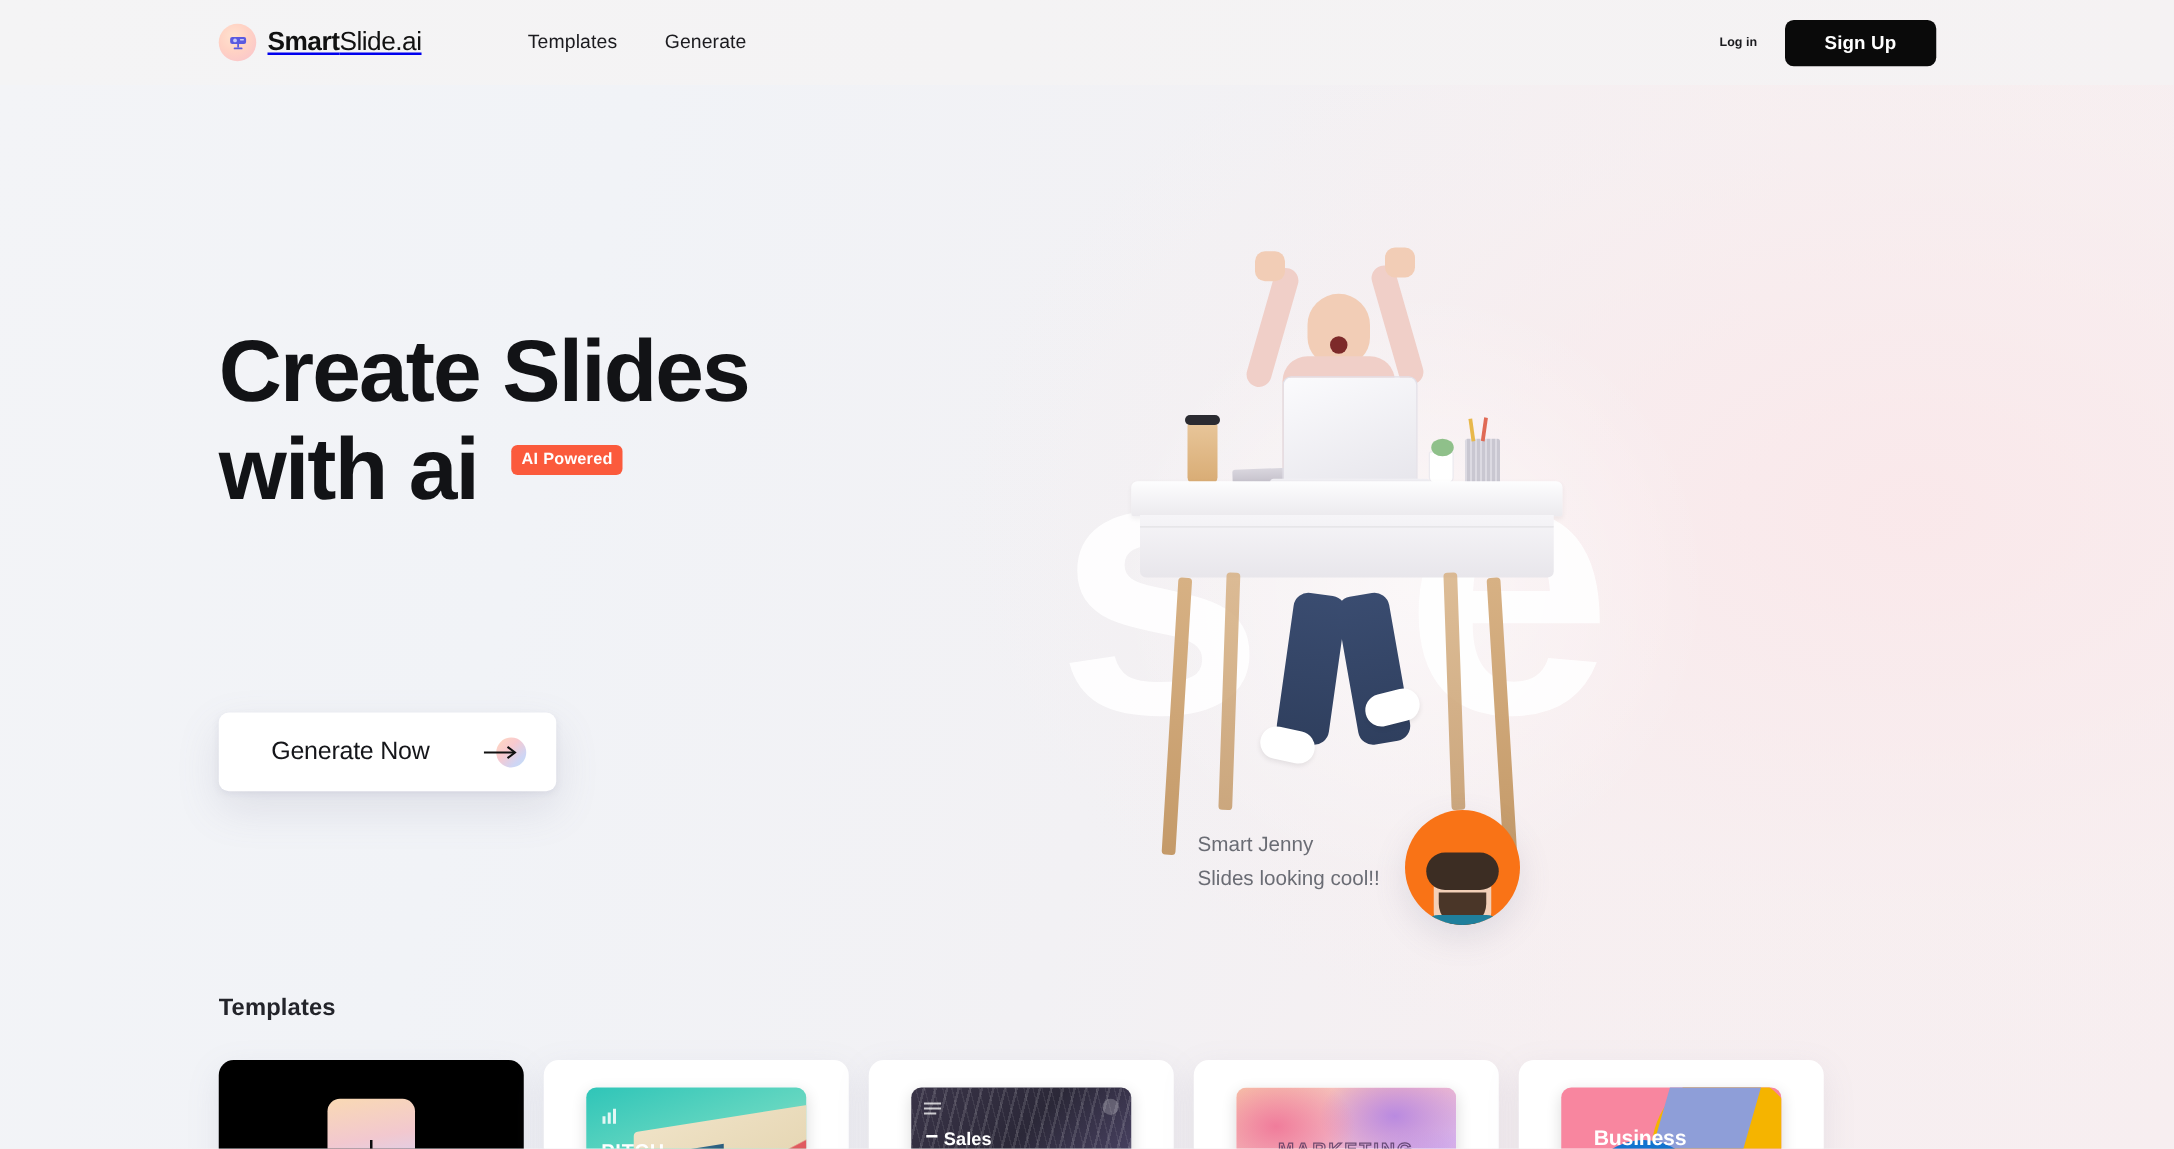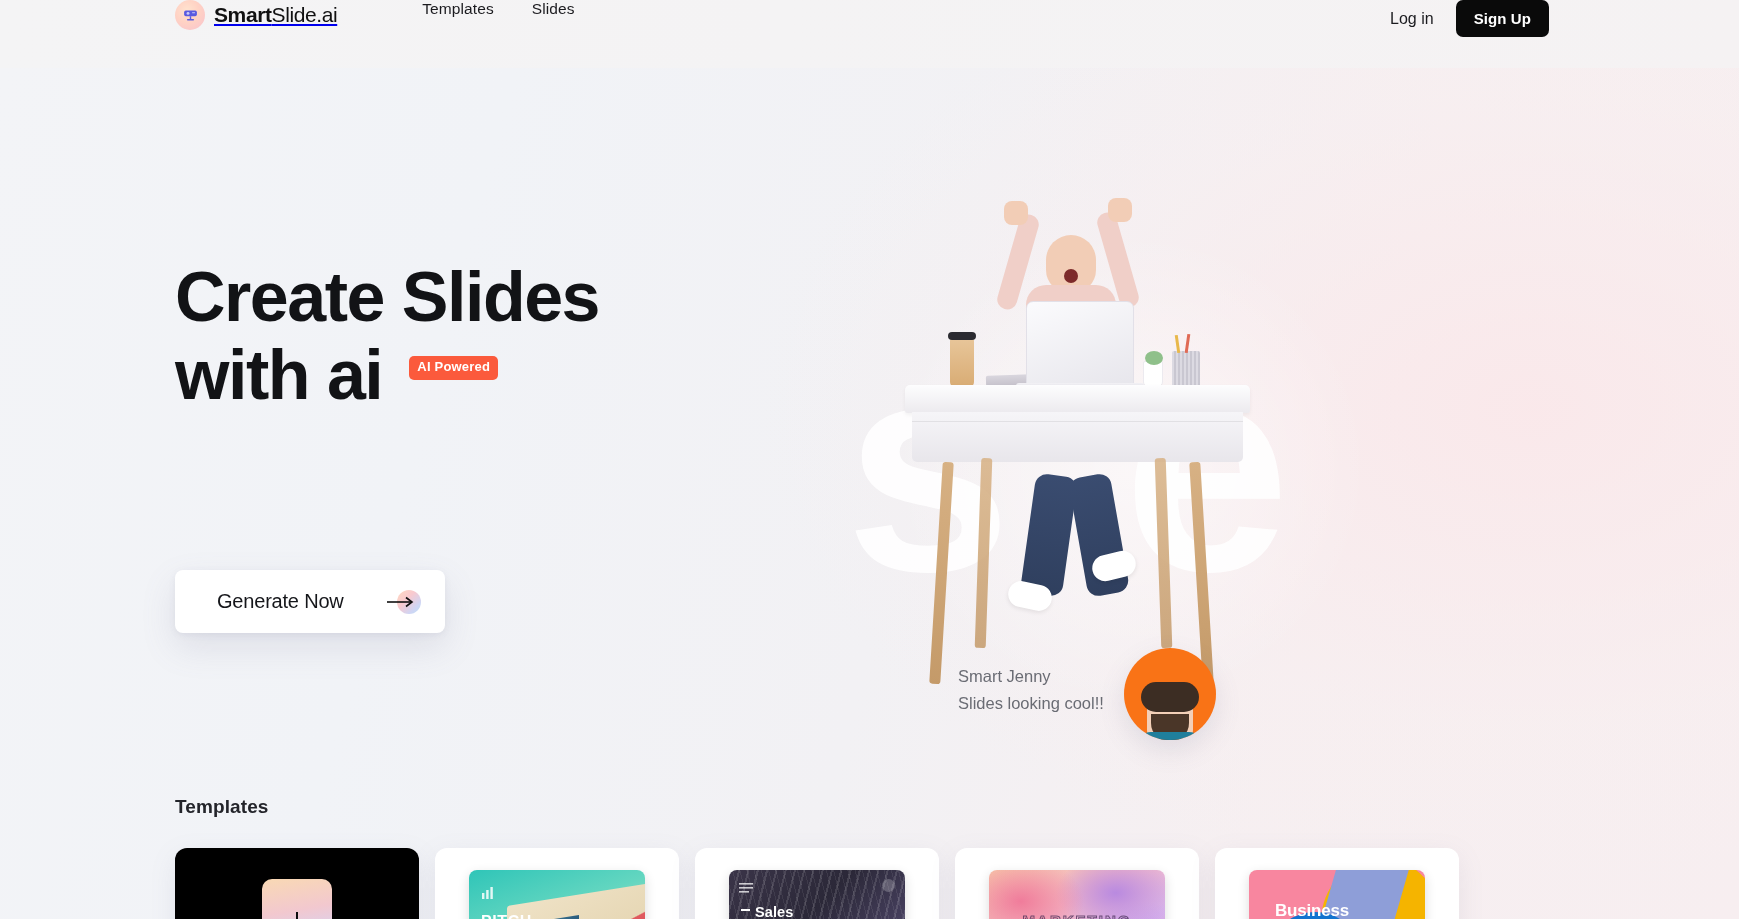--- a/index.html
+++ b/index.html
@@ -11,42 +11,42 @@
   }
 
   
   .page{position:relative;width:1739px;height:919px;overflow:hidden;}
 
   
   .header{
     position:relative;z-index:40;
     height:68px;width:100%;
     background:linear-gradient(90deg,#f4f4f5 0%,#f4f3f4 45%,#f5f2f3 100%);
-    display:flex;align-items:flex-start;
+    display:flex;align-items:center;
   }
   .brand{display:flex;align-items:center;gap:9px;margin-left:175px;}
   .brand-mark{
     position:relative;width:30px;height:30px;border-radius:50%;
     background:radial-gradient(circle at 40% 35%,#ffe3cf 0%,#ffd2c4 45%,#fbc9c9 75%,#f7d4d4 100%);
     display:flex;align-items:center;justify-content:center;
   }
   .brand-mark svg{display:block;}
   .brand-text{font-size:21px;letter-spacing:-.4px;color:#111;white-space:nowrap;}
   .brand-text .b1{font-weight:700;}
   .brand-text .b2{font-weight:400;}
 
   .nav{display:flex;align-items:center;gap:38px;margin-left:85px;}
   .nav a{
     font-size:15.5px;color:#1b1b1f;text-decoration:none;letter-spacing:.1px;
   }
   .header-right{margin-left:auto;display:flex;align-items:center;gap:22px;margin-right:190px;}
-  .login{font-size:16px;color:#1b1b1f;text-decoration:none;}
+  .login{font-size:10px;color:#1b1b1f;text-decoration:none;font-weight:bold;}
   .signup{
     background:#0a0a0a;color:#fff;border:none;border-radius:7px;
-    padding:0 18px;height:37px;font-size:15px;font-weight:700;
+    padding:0 32px;height:37px;font-size:15px;font-weight:700;
     font-family:"Liberation Sans",sans-serif;cursor:pointer;letter-spacing:.1px;
   }
 
   
   .hero{
     position:absolute;left:0;top:68px;width:1739px;height:851px;
     background:
       radial-gradient(1100px 700px at 88% 40%, rgba(250,232,234,.95) 0%, rgba(248,238,239,.4) 45%, rgba(248,240,241,0) 70%),
       linear-gradient(105deg,#f3f4f7 0%,#f1f3f7 26%,#f2f1f4 52%,#f6eff1 74%,#f7eef0 100%);
     overflow:hidden;
@@ -312,21 +312,21 @@
           <rect x="7" y="17" width="10" height="2" rx="1" fill="#5a5ae0"></rect>
         </svg>
       </span>
       <span class="brand-text">
         <span class="b1">Smart</span><span class="b2">Slide.ai</span>
       </span>
     </a>
 
     <nav class="nav">
       <a href="#">Templates</a>
-      <a href="#">Slides</a>
+      <a href="#">Generate</a>
     </nav>
 
     <div class="header-right">
       <a class="login" href="#">Log in</a>
       <button class="signup">Sign Up</button>
     </div>
   </header>
 
   <section class="hero">
 

